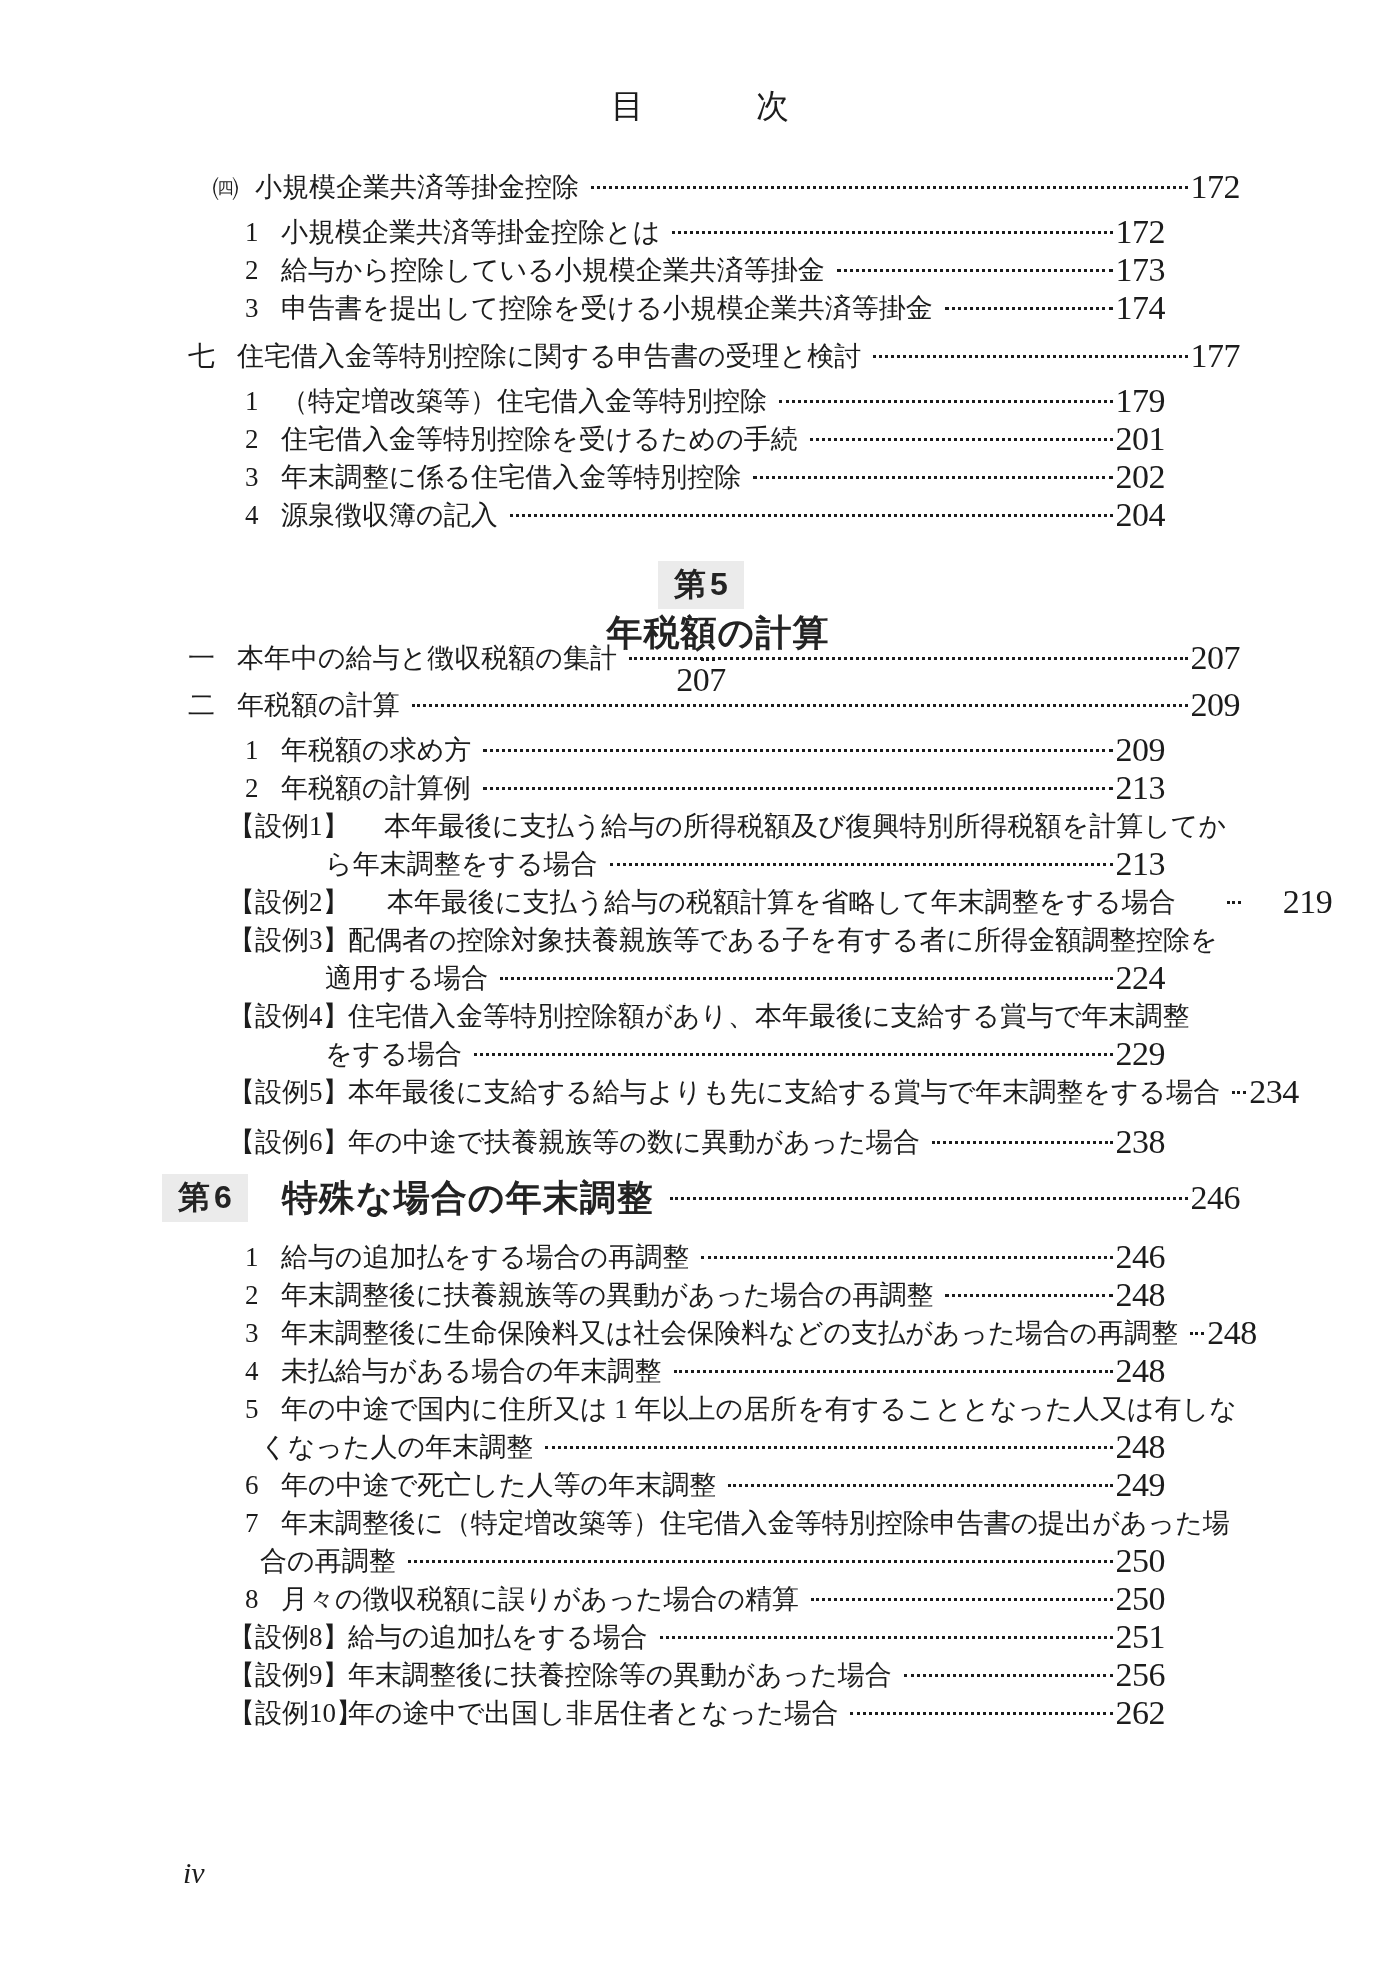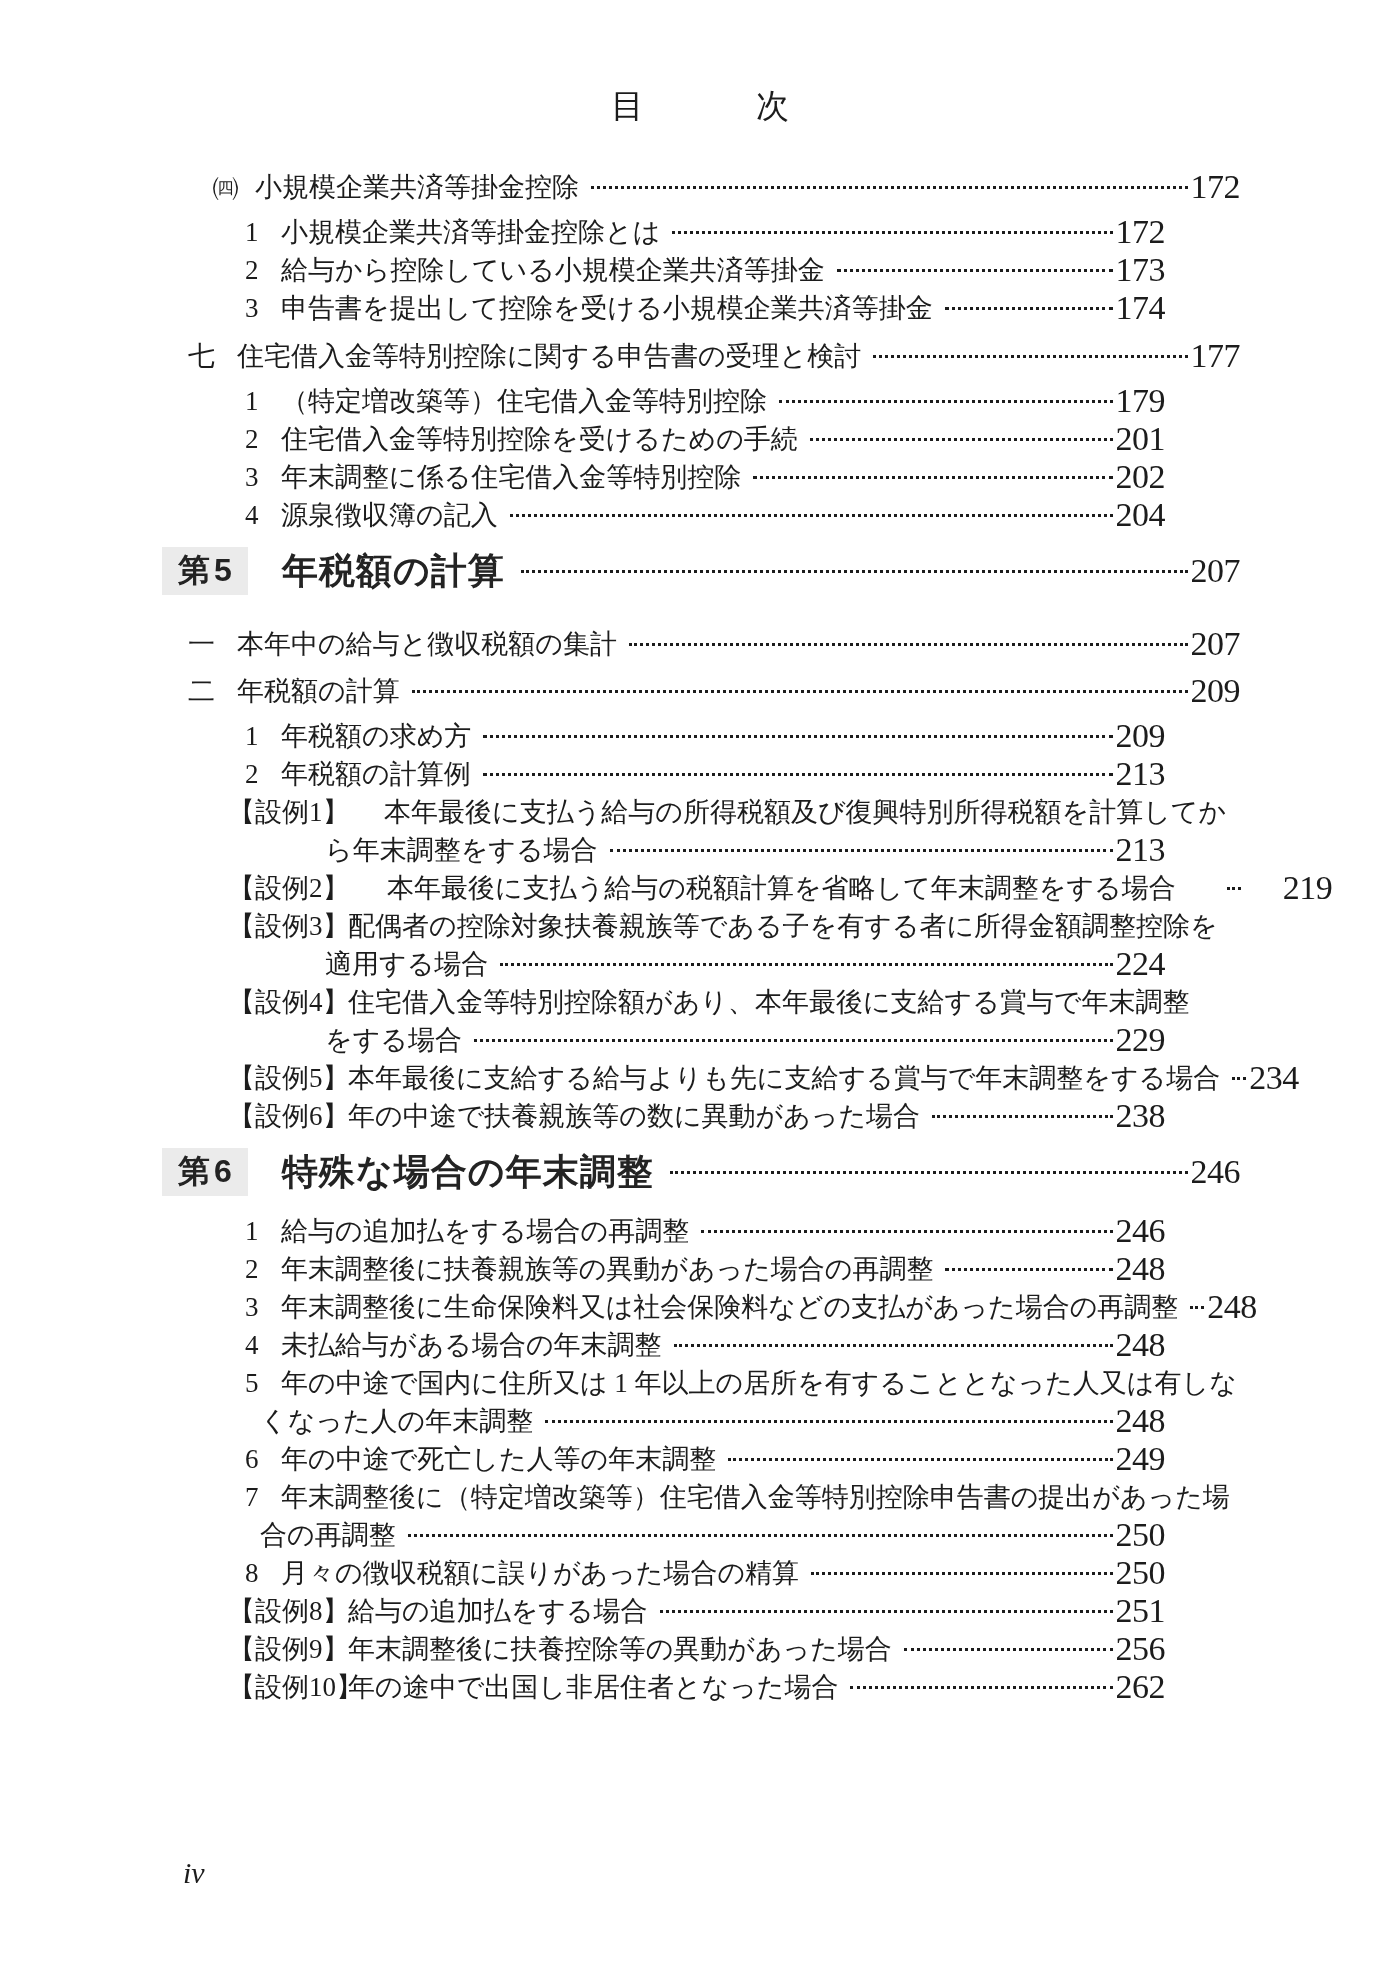--- a/index.html
+++ b/index.html
@@ -154,21 +154,21 @@
         <span class="entry-text">年末調整に係る住宅借入金等特別控除</span>
         <div class="leader"></div>
         <span class="pageno">202</span>
       </div>
       <div class="row-sub minor toc-row" style="margin-top: 0px;">
         <span class="marker">4</span>
         <span class="entry-text">源泉徴収簿の記入</span>
         <div class="leader"></div>
         <span class="pageno">204</span>
       </div>
-      <div class="row-chapter" style="margin-top: 13px;">
+      <div class="row-chapter" style="margin-top: 27px; flex-direction: column;">
         <span class="chapter-box">第5</span>
         <span class="chapter-title">年税額の計算</span>
         <div class="leader"></div>
         <span class="pageno">207</span>
       </div>
       <div class="row-section toc-row" style="margin-top: 30px;">
         <span class="marker">一</span>
         <span class="entry-text">本年中の給与と徴収税額の集計</span>
         <div class="leader"></div>
         <span class="pageno">207</span>
@@ -223,21 +223,21 @@
         <span class="entry-text">をする場合</span>
         <div class="leader"></div>
         <span class="pageno">229</span>
       </div>
       <div class="row-case minor toc-row" style="margin-top: 0px;">
         <span class="marker">【設例5】</span>
         <span class="entry-text">本年最後に支給する給与よりも先に支給する賞与で年末調整をする場合</span>
         <div class="leader"></div>
         <span class="pageno">234</span>
       </div>
-      <div class="row-case minor toc-row" style="margin-top: 0px;">
+      <div class="row-case minor toc-row" style="margin-top: 12px;">
         <span class="marker">【設例6】</span>
         <span class="entry-text">年の中途で扶養親族等の数に異動があった場合</span>
         <div class="leader"></div>
         <span class="pageno">238</span>
       </div>
       <div class="row-chapter" style="margin-top: 13px;">
         <span class="chapter-box">第6</span>
         <span class="chapter-title">特殊な場合の年末調整</span>
         <div class="leader"></div>
         <span class="pageno">246</span>

